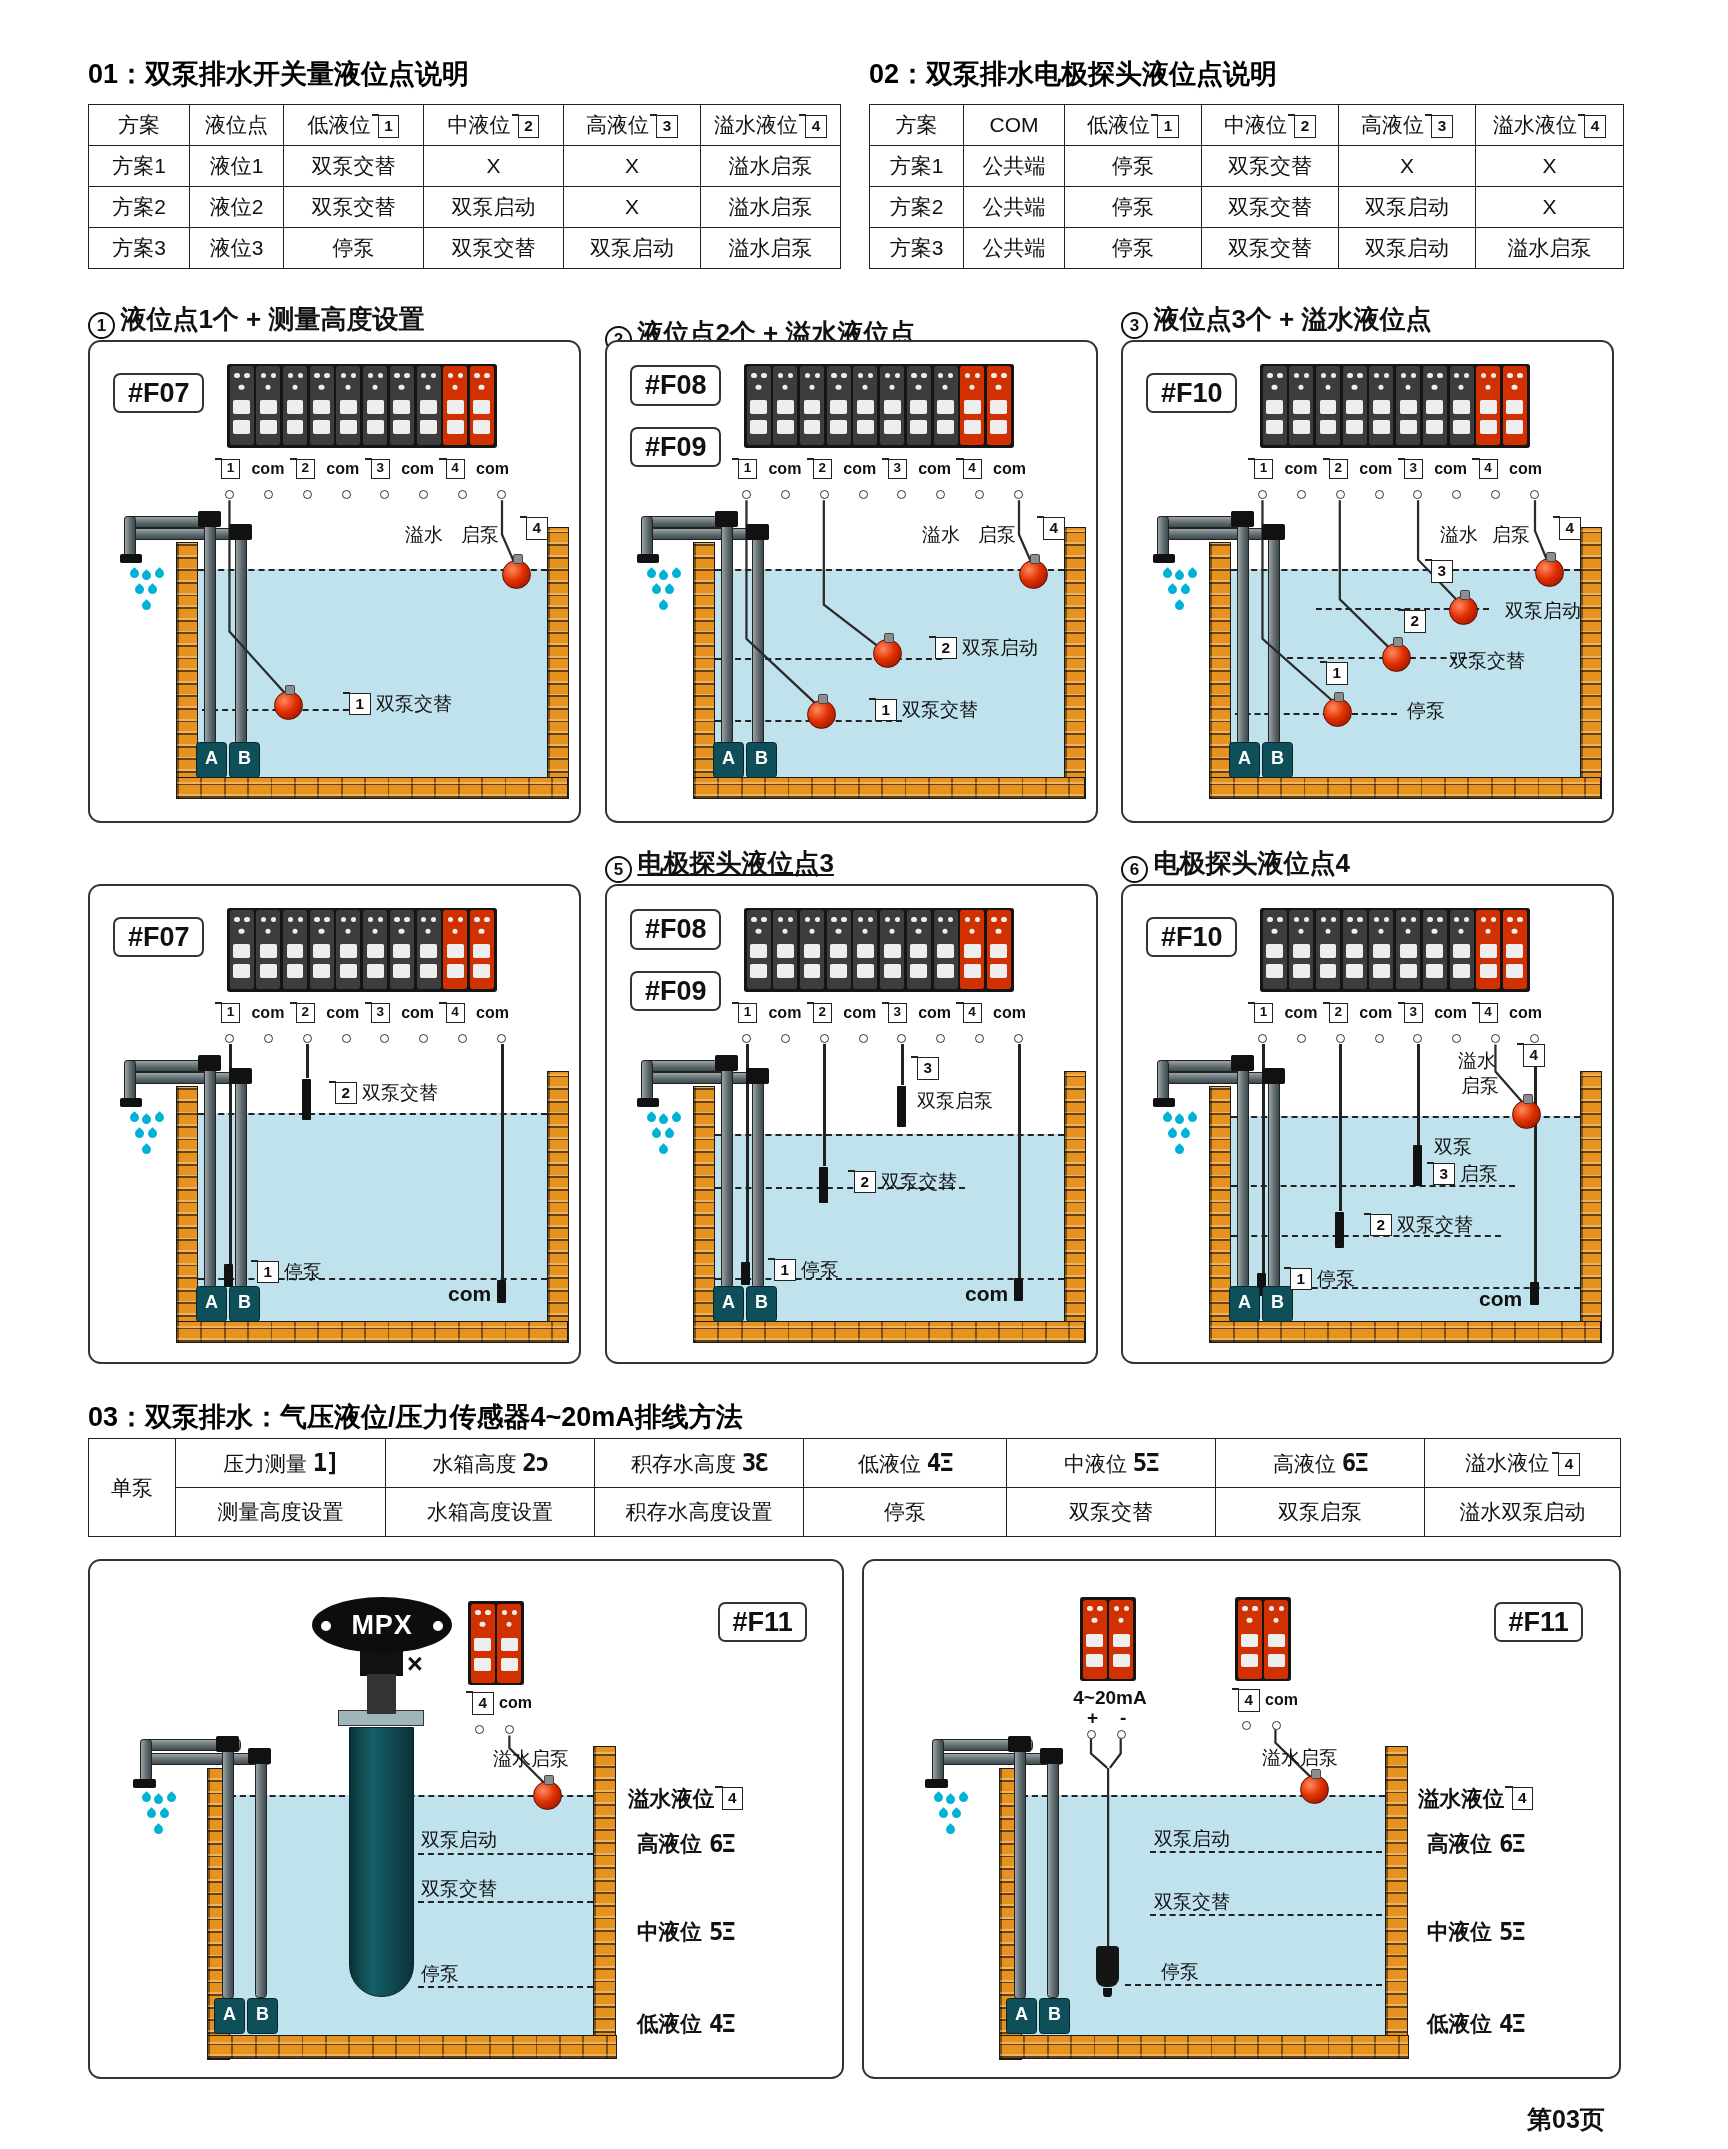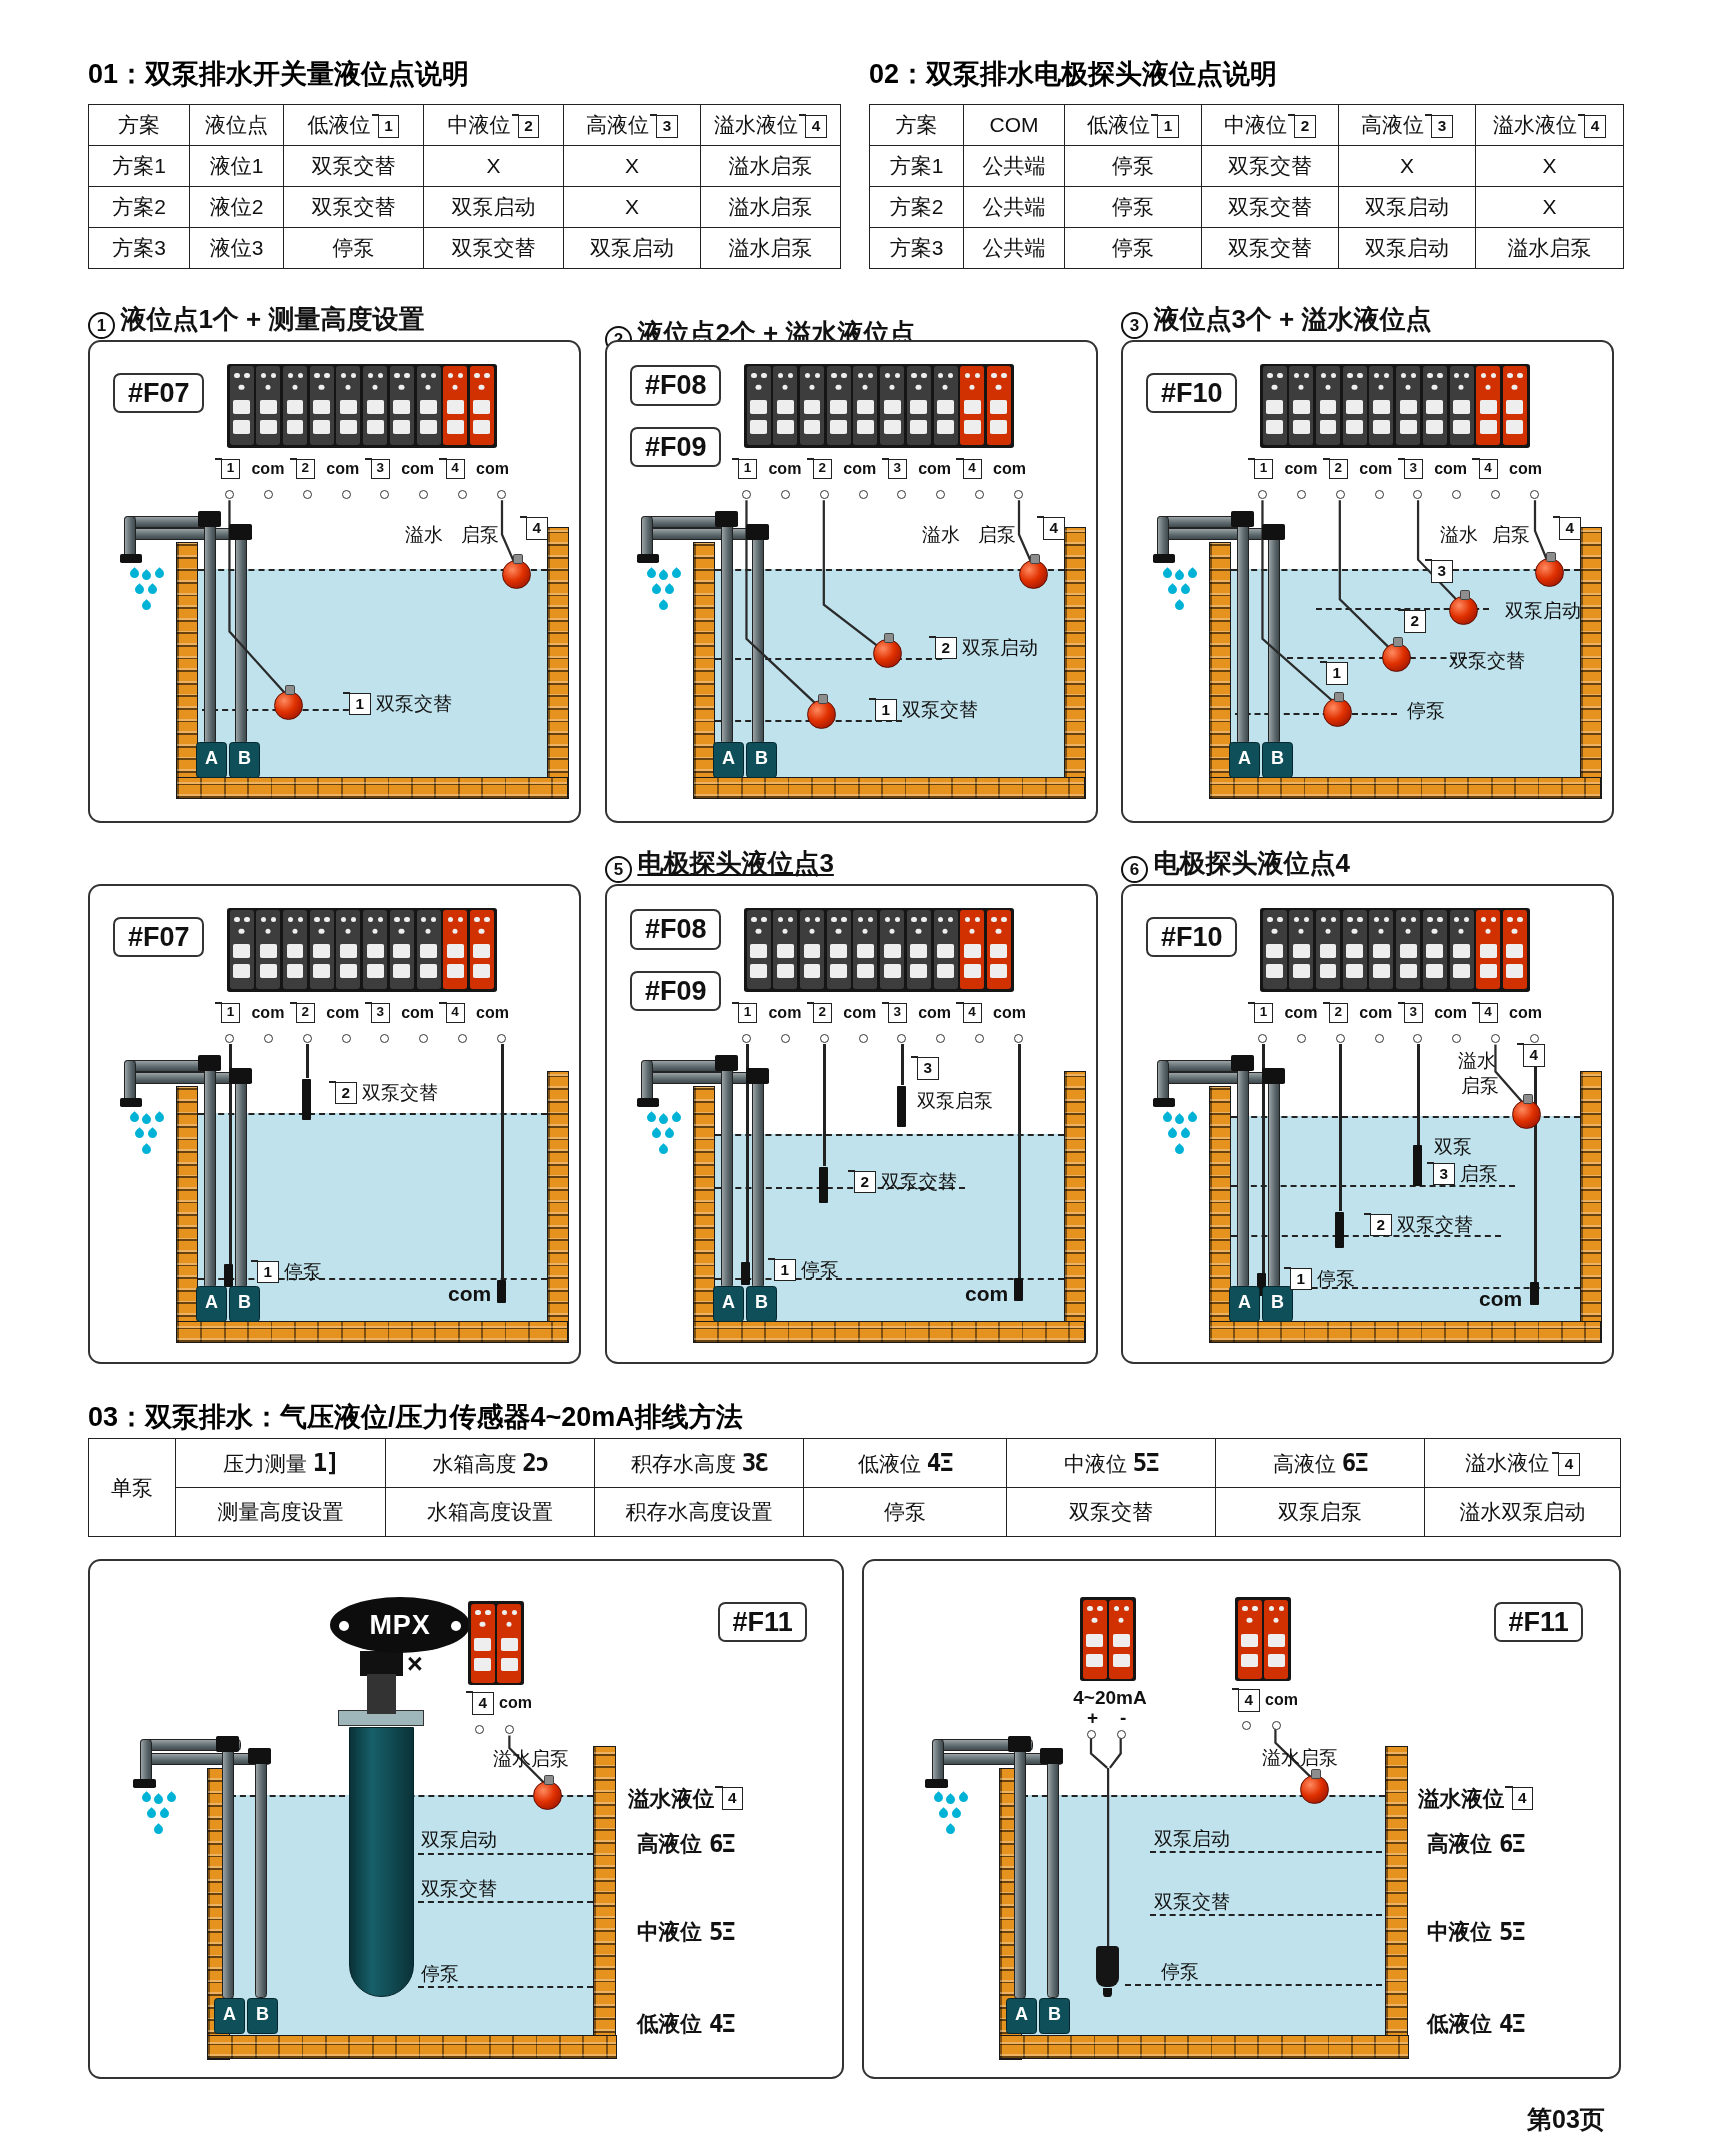--- a/index.html
+++ b/index.html
@@ -713,21 +713,21 @@
         <td>停泵</td>
         <td>双泵交替</td>
         <td>双泵启泵</td>
         <td>溢水双泵启动</td>
 </tr>
 </tbody>
   </table>
 
 <div class="panel" style="left:88px;top:1559px;width:756px;height:520px;">
   <div class="badge" style="left:628px;top:41px;">#F11</div>
-  <div class="mpx" style="left:240px;top:36px;width:140px;height:56px;">MPX</div>
+  <div class="mpx" style="left:222px;top:36px;width:140px;height:56px;">MPX</div>
   <div class="blk" style="left:270px;top:90px;width:43px;height:25px;"></div>
   <div class="lbl" style="left:317px;top:88px;font-size:27px;font-weight:bold;">×</div>
   <div class="blk" style="left:277px;top:113px;width:29px;height:40px;background:#333;"></div>
   <div class="abs" style="left:248px;top:149px;width:86px;height:16px;background:#9fb6ba;border:1.8px solid #333;z-index:4;"></div>
   <div class="cyl" style="left:259px;top:166px;width:65px;height:270px;"></div>
   <div class="tstrip" style="left:378px;top:40px;">
       <div class="tunit red"></div>
       <div class="tunit red"></div>
     </div>
   <div class="lbl" style="left:382px;top:131px;">

